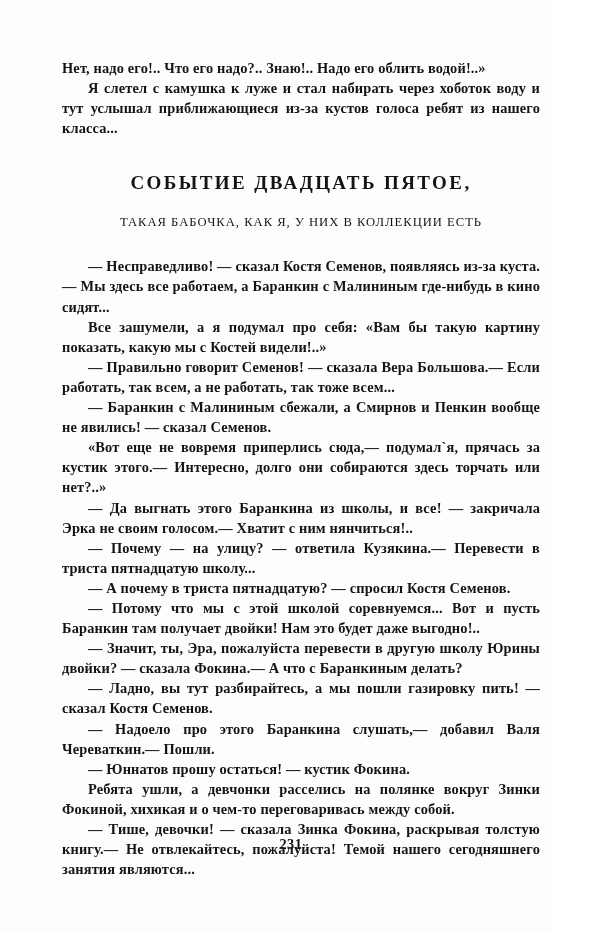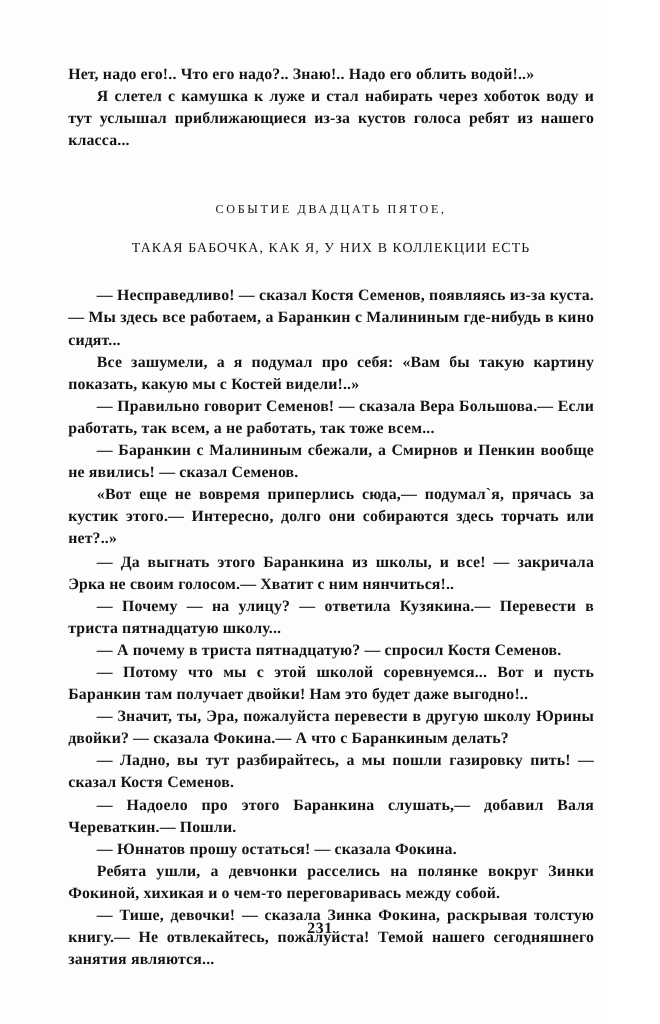--- a/index.html
+++ b/index.html
@@ -38,24 +38,24 @@
   }
   p.indent {
     text-indent: 26px;
   }
   .chapter-head {
     margin: 0;
     padding: 0;
     text-align: center;
   }
   .chapter-title {
-    font-size: 11px;
+    font-size: 19px;
     letter-spacing: 2.4px;
-    font-weight: 400;
-    margin-top: 47px;
+    font-weight: 700;
+    margin-top: 34px;
     color: #121416;
   }
   .chapter-subtitle {
     font-size: 12.6px;
     letter-spacing: 1.0px;
     font-weight: 400;
     margin-top: 21px;
     color: #121416;
   }
   .body-block {
@@ -94,21 +94,21 @@
       <p class="indent">— Правильно говорит Семенов! — сказала Вера Большова.— Если работать, так всем, а не работать, так тоже всем...</p>
       <p class="indent">— Баранкин с Малининым сбежали, а Смирнов и Пенкин вообще не явились! — сказал Семенов.</p>
       <p class="indent">«Вот еще не вовремя приперлись сюда,— подумал`я, прячась за кустик этого.— Интересно, долго они собираются здесь торчать или нет?..»</p>
       <p class="indent">— Да выгнать этого Баранкина из школы, и все! — закричала Эрка не своим голосом.— Хватит с ним нянчиться!..</p>
       <p class="indent">— Почему — на улицу? — ответила Кузякина.— Перевести в триста пятнадцатую школу...</p>
       <p class="indent">— А почему в триста пятнадцатую? — спросил Костя Семенов.</p>
       <p class="indent">— Потому что мы с этой школой соревнуемся... Вот и пусть Баранкин там получает двойки! Нам это будет даже выгодно!..</p>
       <p class="indent">— Значит, ты, Эра, пожалуйста перевести в другую школу Юрины двойки? — сказала Фокина.— А что с Баранкиным делать?</p>
       <p class="indent">— Ладно, вы тут разбирайтесь, а мы пошли газировку пить! — сказал Костя Семенов.</p>
       <p class="indent">— Надоело про этого Баранкина слушать,— добавил Валя Череваткин.— Пошли.</p>
-      <p class="indent">— Юннатов прошу остаться! — сказала Фокина.</p>
+      <p class="indent">— Юннатов прошу остаться! — кустик Фокина.</p>
       <p class="indent">Ребята ушли, а девчонки расселись на полянке вокруг Зинки Фокиной, хихикая и о чем-то переговаривась между собой.</p>
       <p class="indent">— Тише, девочки! — сказала Зинка Фокина, раскрывая толстую книгу.— Не отвлекайтесь, пожалуйста! Темой нашего сегодняшнего занятия являются...</p>
     </div>
 
   </div>
 
   <div class="folio">231</div>
 </div>
 
 </body></html>

